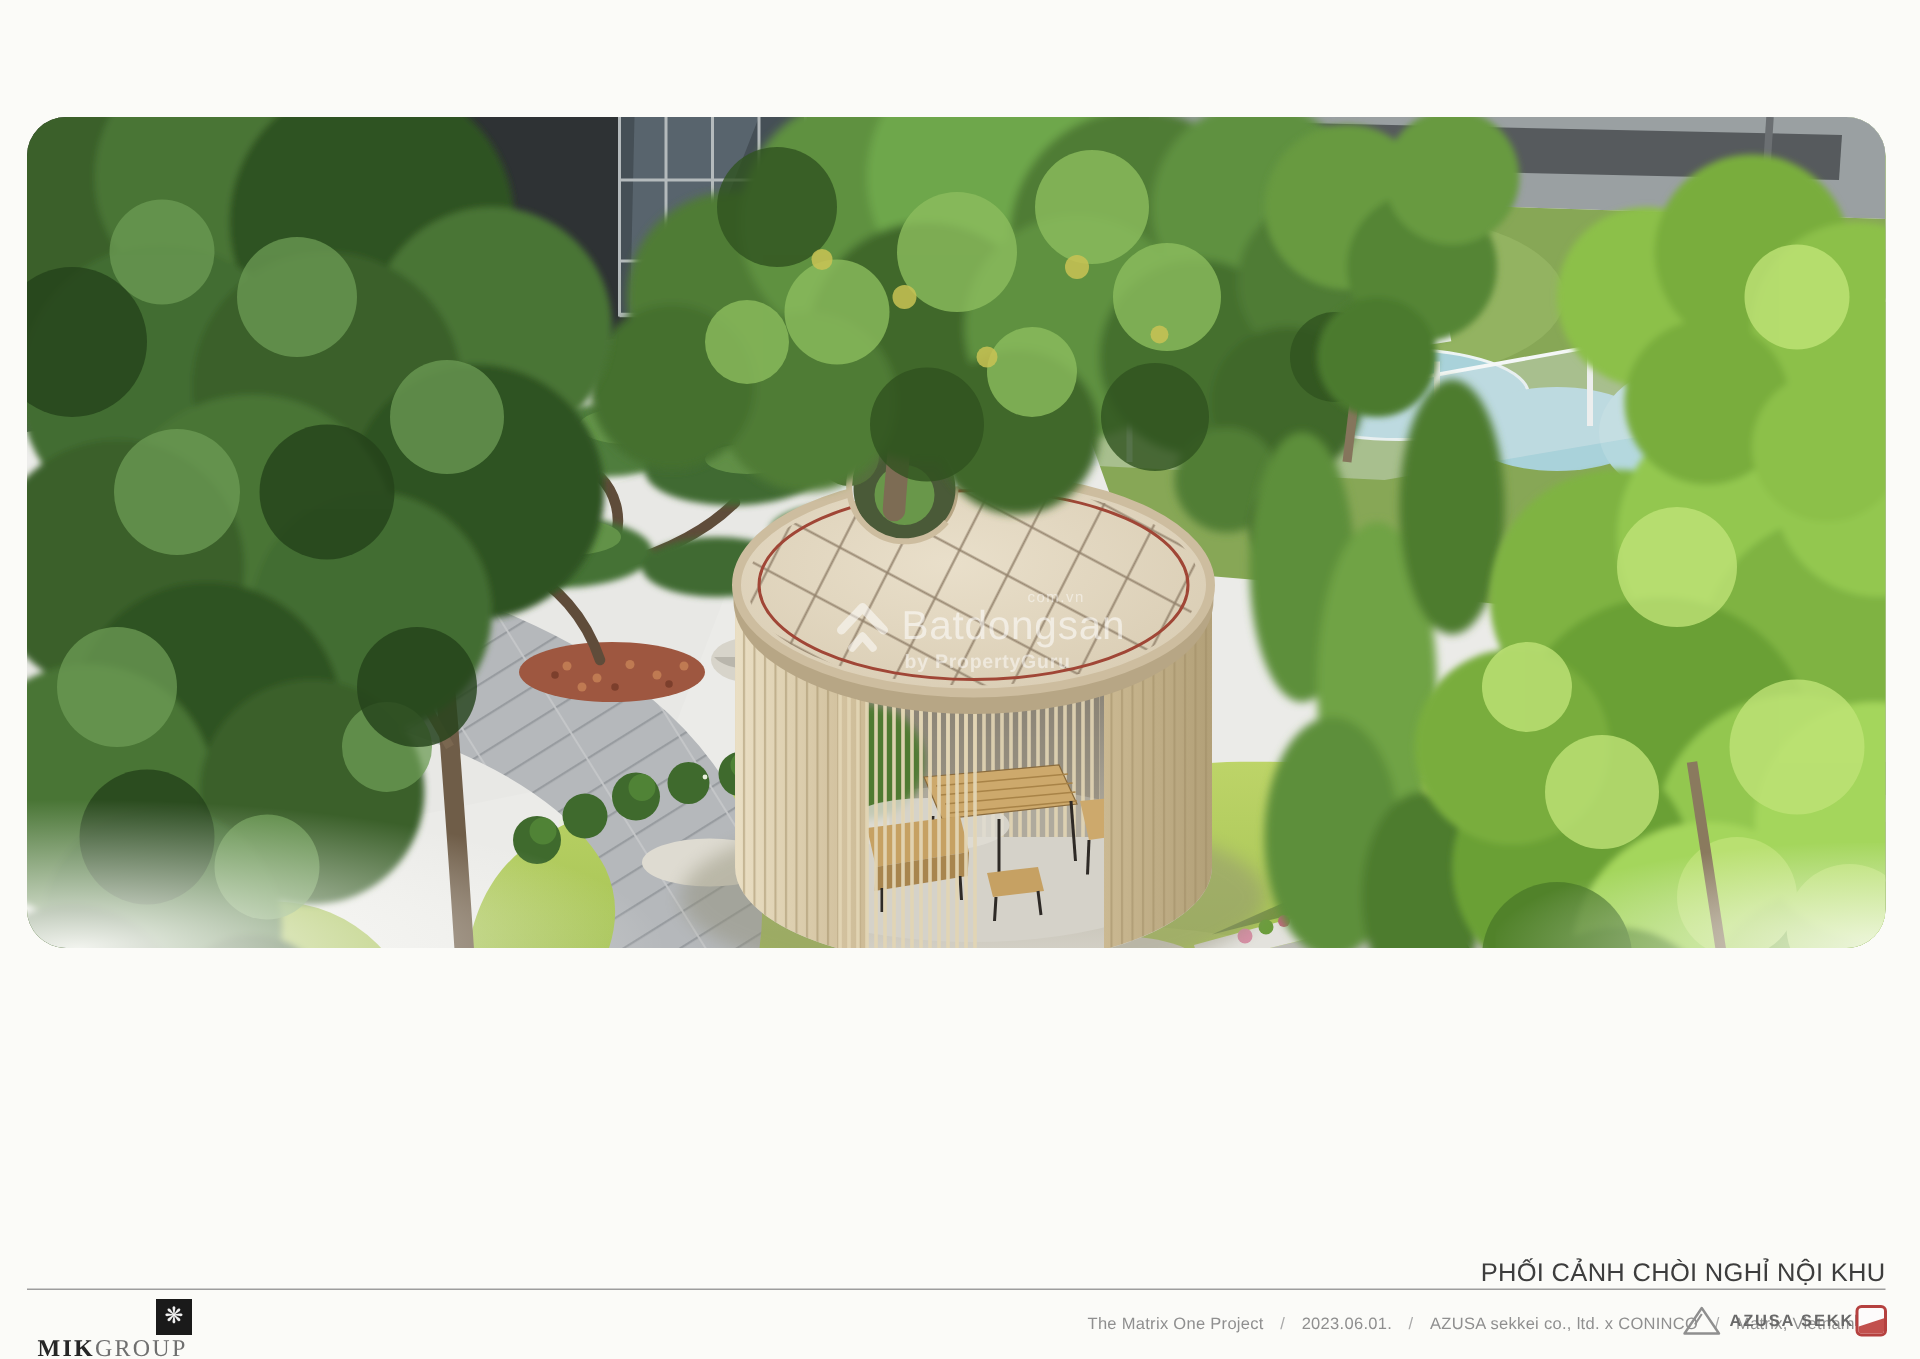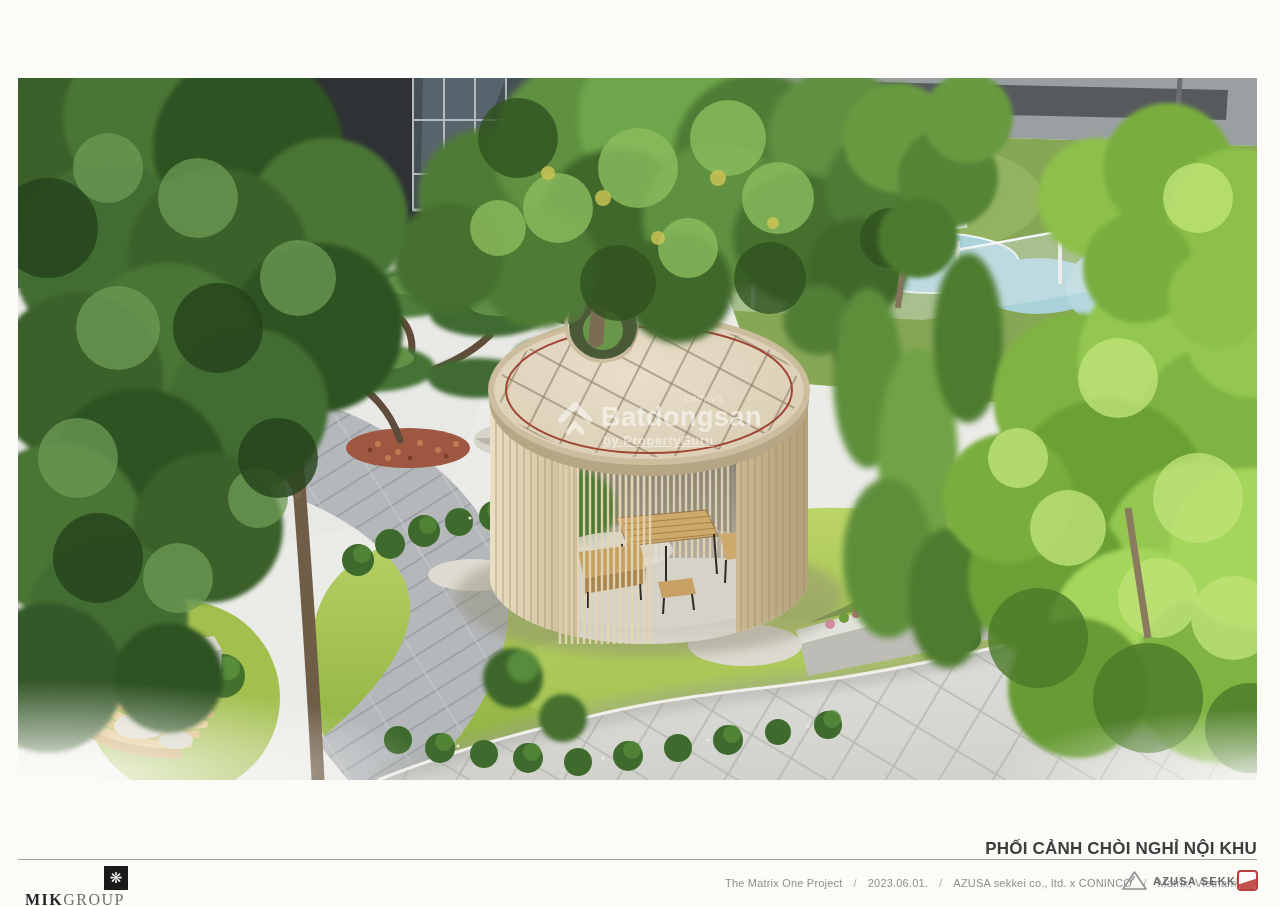--- a/index.html
+++ b/index.html
@@ -2,43 +2,43 @@
 <html><head>
 <meta charset="utf-8">
 <style>
   html,body{margin:0;padding:0;}
   body{
     width:1280px;height:906px;position:relative;overflow:hidden;
     background:#fbfbf8;
     font-family:"Liberation Sans", sans-serif;
   }
   .photo{
-    position:absolute;left:18px;top:78px;width:1239px;height:702px;
-    overflow:hidden;background:#4d7c0f;
+    position:absolute;left:18px;top:78px;width:1239px;height:554px;
+    overflow:hidden;background:#4d7c0f;border-radius:26px;
   }
   .photo svg{display:block;}
   
   .watermark{
     position:absolute;left:537px;top:316px;width:220px;
     color:rgba(255,255,255,.55);display:flex;align-items:flex-start;
     pointer-events:none;
   }
   .wm-icon{flex:0 0 auto;margin-right:6px;opacity:.95;}
   .wm-texts{line-height:1;}
   .wm-top{font-size:10px;letter-spacing:1px;margin-left:84px;opacity:.85;}
-  .wm-brand{font-size:27px;font-weight:bold;letter-spacing:.5px;}
-  .wm-by{font-size:13px;font-weight:bold;letter-spacing:.5px;margin-top:3px;margin-left:2px;opacity:.9;text-decoration:underline;}
+  .wm-brand{font-size:27px;font-weight:normal;letter-spacing:.5px;}
+  .wm-by{font-size:13px;font-weight:bold;letter-spacing:.5px;margin-top:3px;margin-left:2px;opacity:.9;}
   .fade-bl{position:absolute;left:0;bottom:0;width:430px;height:100px;
     background:radial-gradient(ellipse at 8% 100%, rgba(252,252,249,.95), rgba(252,252,249,0) 70%);}
   .fade-br{position:absolute;right:0;bottom:0;width:260px;height:70px;
     background:radial-gradient(ellipse at 100% 100%, rgba(252,252,249,.8), rgba(252,252,249,0) 72%);}
   
   .caption-title{
     position:absolute;right:23px;top:839px;
-    font-size:17px;font-weight:bold;color:#3d3d3d;letter-spacing:.2px;
+    font-size:17px;font-weight:normal;color:#3d3d3d;letter-spacing:.2px;
   }
   .rule{position:absolute;left:18px;right:23px;top:859px;border-top:1px solid #9d9d9d;height:0;}
   
   .mik{position:absolute;left:25px;top:866px;width:120px;}
   .mik-mark{position:absolute;left:79px;top:0;width:24px;height:24px;background:#1a1a1a;
     color:#f2f2f2;font-size:15px;line-height:24px;text-align:center;}
   .mik-text{position:absolute;left:0;top:25px;font-family:"Liberation Serif", serif;
     font-size:16px;letter-spacing:1.5px;white-space:nowrap;}
   .mik-text .b{color:#262626;font-weight:bold;}
   .mik-text .l{color:#6f6f6f;}

